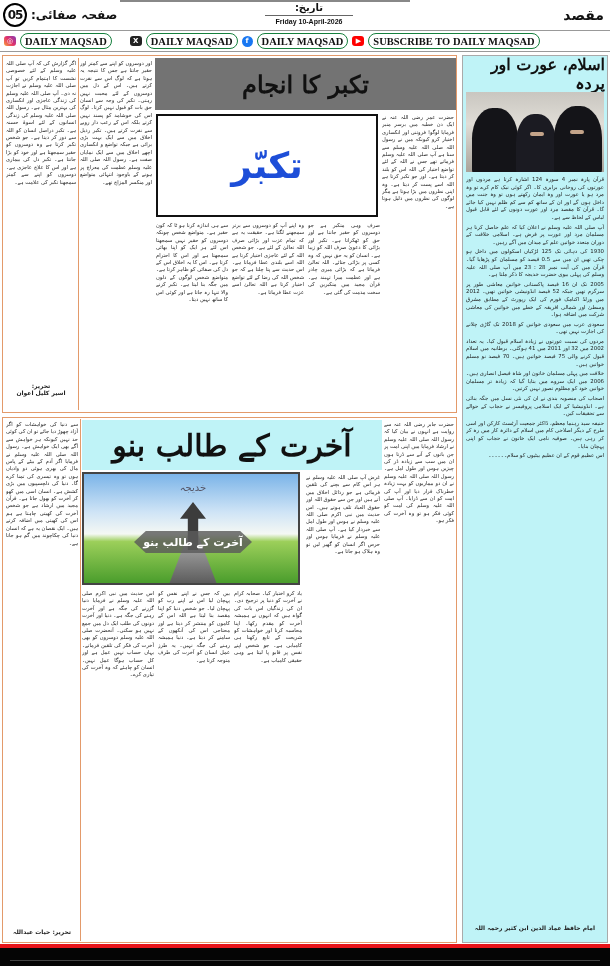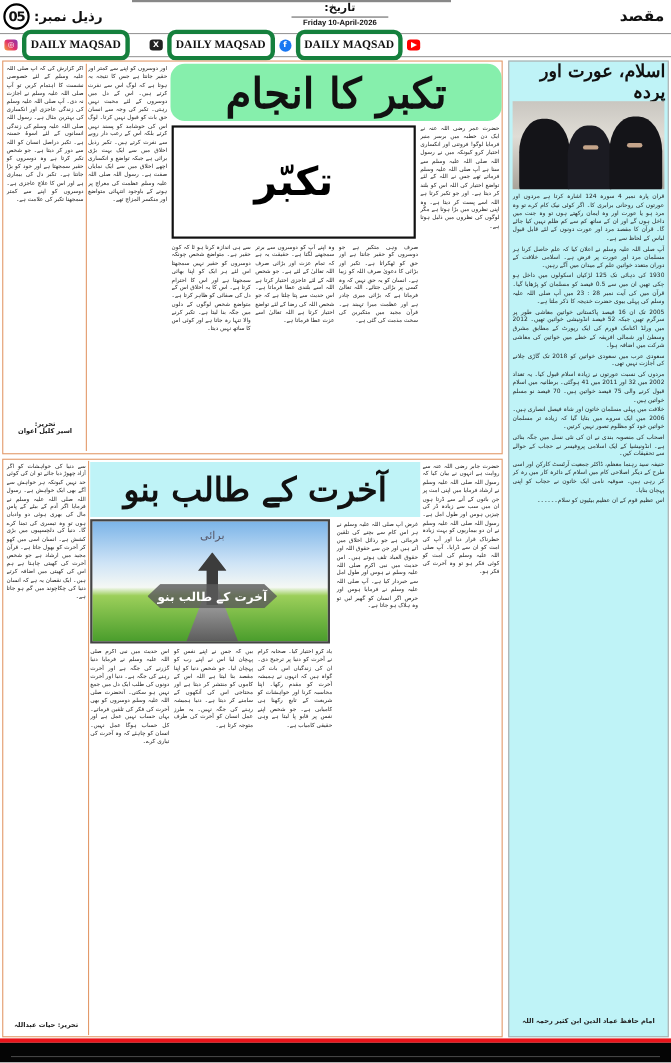--- a/index.html
+++ b/index.html
@@ -18,34 +18,34 @@
   .date-block .en { font-family: "Liberation Sans", sans-serif; font-size: 7px; font-weight: bold; line-height: 9px; }
   .logo { position: absolute; right: 6px; top: 2px; font-family: "DejaVu Sans", sans-serif; font-size: 14px; font-weight: bold; direction: rtl; line-height: 26px; }
 
   
   .social { position: absolute; left: 0; top: 30px; width: 610px; height: 22px; border-top: 1px solid #999; border-bottom: 1px solid #999; display: flex; align-items: center; padding: 0 4px; gap: 4px; }
   .social .ico { width: 12px; height: 10px; border-radius: 3px; display: inline-flex; align-items: center; justify-content: center; font-size: 7px; color: #fff; font-weight: bold; flex: 0 0 auto; }
   .ico.insta { background: linear-gradient(45deg,#f9a13a,#e1306c 50%,#833ab4); }
   .ico.x { background: #222; }
   .ico.fb { background: #1877f2; border-radius: 50%; width: 11px; height: 11px; }
   .ico.yt { background: #ff0000; }
-  .social .pill { border: 4px solid #15803d; border-radius: 8px; padding: 0 4px; height: 28px; display: inline-flex; align-items: center; font-family: "Liberation Serif", serif; font-weight: bold; font-size: 10.5px; white-space: nowrap; }
+  .social .pill { border: 1px solid #15803d; border-radius: 8px; padding: 0 4px; height: 16px; display: inline-flex; align-items: center; font-family: "Liberation Serif", serif; font-weight: bold; font-size: 10.5px; white-space: nowrap; }
 
   
   .sec { position: absolute; border: 1px solid #e39a6a; background: #fff; }
   .sec-top { left: 2px; top: 55px; width: 455px; height: 358px; }
   .sec-bot { left: 2px; top: 417px; width: 455px; height: 526px; }
   .sidebar { position: absolute; left: 462px; top: 55px; width: 146px; height: 888px; background: #bff3f7; border: 1px solid #aaa; }
 
   .hl { position: absolute; display: flex; align-items: center; justify-content: center; direction: rtl; font-family: "DejaVu Serif", serif; font-weight: bold; color: #111; }
-  .hl-pink { left: 155px; top: 58px; width: 301px; height: 52px; background: #86efac; font-size: 38px; border-radius: 13px; }
+  .hl-pink { left: 155px; top: 58px; width: 301px; height: 52px; background: #737373; font-size: 24px; }
   .hl-blue { left: 82px; top: 420px; width: 300px; height: 50px; background: #bff3f7; font-size: 30px; }
 
   .pic-box { position: absolute; left: 156px; top: 114px; width: 222px; height: 103px; border: 2px solid #111; background: #fff; display: flex; flex-direction: column; align-items: center; justify-content: center; direction: rtl; }
-  .pic-box .big { font-family: "DejaVu Sans", sans-serif; font-weight: bold; font-size: 36px; color: #000000; line-height: 40px; letter-spacing: 2px; }
+  .pic-box .big { font-family: "DejaVu Sans", sans-serif; font-weight: bold; font-size: 36px; color: #1d4ed8; line-height: 40px; letter-spacing: 2px; }
   .pic-box .small { font-family: "DejaVu Sans", sans-serif; font-weight: bold; font-size: 24px; color: #ee2ed4; line-height: 28px; }
 
   .art-img { position: absolute; left: 82px; top: 472px; width: 218px; height: 113px; border: 2px solid #444; overflow: hidden;
     background: linear-gradient(180deg, #7bb4e8 0%, #cfe4f6 35%, #f5f8f4 55%, #9ccf5a 62%, #4a9d2c 100%); }
   .art-img .road { position: absolute; left: 84px; top: 58px; width: 50px; height: 55px; background: linear-gradient(180deg,#bbb,#555); clip-path: polygon(42% 0, 58% 0, 100% 100%, 0 100%); }
   .art-img .arrow { position: absolute; left: 96px; top: 28px; width: 26px; height: 48px; background: #3c3c3c; clip-path: polygon(50% 0, 100% 35%, 70% 35%, 70% 100%, 30% 100%, 30% 35%, 0 35%); }
   .art-img .banner { position: absolute; left: 50px; top: 57px; width: 118px; height: 22px; background: rgba(90,90,90,0.82); clip-path: polygon(10% 0,90% 0,100% 50%,90% 100%,10% 100%,0 50%); color: #fff; font-size: 11px; display: flex; align-items: center; justify-content: center; direction: rtl; font-weight: bold; }
   .art-img .allah { position: absolute; left: 92px; top: 8px; width: 34px; text-align: center; font-size: 10px; color: #556; direction: rtl; }
 
   .side-title { position: absolute; left: 465px; top: 58px; width: 140px; height: 32px; display: flex; align-items: center; justify-content: center; direction: rtl; font-family: "DejaVu Serif", serif; font-weight: bold; font-size: 16px; }
@@ -67,39 +67,40 @@
   .footer-black { position: absolute; left: 0; top: 948px; width: 610px; height: 18px; background: #050505; }
   .footer-line { position: absolute; left: 10px; top: 960px; width: 590px; height: 1px; background: #444; }
 </style>
 </head>
 <body>
 
 <div class="masthead">
   <div class="topline"></div>
   <div class="page-no">
     <span class="num">05</span>
-    <span class="lbl">رذیل نمبر:</span>
+    <span class="lbl">صفحہ صفائی:</span>
   </div>
   <div class="date-block">
     <div class="urdu">تاریخ:</div>
     <div class="rule"></div>
     <div class="en">Friday   10-April-2026</div>
   </div>
   <div class="logo">مقصد</div>
 </div>
 
 <div class="social">
   <span class="ico insta">◎</span>
   <span class="pill">DAILY MAQSAD</span>
   <span style="width:10px"></span>
   <span class="ico x">X</span>
   <span class="pill">DAILY MAQSAD</span>
   <span class="ico fb">f</span>
   <span class="pill">DAILY MAQSAD</span>
   <span class="ico yt">▶</span>
+  <span class="pill">SUBSCRIBE TO DAILY MAQSAD</span>
 </div>
 
 <div class="sec sec-top"></div>
 <div class="hl hl-pink">تکبر کا انجام</div>
 <div class="pic-box">
   <div class="big">تکبّر</div>
 </div>
 
 <div class="col" style="left:6px; top:60px; width:70px; height:318px;">اگر گزارش کی کہ آپ صلی اللہ علیہ وسلم کے لئے خصوصی نشست کا اہتمام کریں تو آپ صلی اللہ علیہ وسلم نے اجازت نہ دی۔ آپ صلی اللہ علیہ وسلم کی زندگی عاجزی اور انکساری کی بہترین مثال ہے۔ رسول اللہ صلی اللہ علیہ وسلم کی زندگی انسانوں کے لئے اسوۂ حسنہ ہے۔ تکبر دراصل انسان کو اللہ سے دور کر دیتا ہے۔ جو شخص تکبر کرتا ہے وہ دوسروں کو حقیر سمجھتا ہے اور خود کو بڑا جانتا ہے۔ تکبر دل کی بیماری ہے اور اس کا علاج عاجزی ہے۔ دوسروں کو اپنے سے کمتر سمجھنا تکبر کی علامت ہے۔</div>
 <div class="col" style="left:80px; top:60px; width:72px; height:350px;">اور دوسروں کو اپنے سے کمتر اور حقیر جانتا ہے جس کا نتیجہ یہ ہوتا ہے کہ لوگ اس سے نفرت کرتے ہیں۔ اس کے دل میں دوسروں کے لئے محبت نہیں رہتی۔ تکبر کی وجہ سے انسان حق بات کو قبول نہیں کرتا۔ لوگ اس کی خوشامد کو پسند نہیں کرتے بلکہ اس کے رعب دار رویے سے نفرت کرتے ہیں۔ تکبر رذیل اخلاق میں سے ایک بہت بڑی برائی ہے جبکہ تواضع و انکساری اچھے اخلاق میں سے ایک نمایاں صفت ہے۔ رسول اللہ صلی اللہ علیہ وسلم عظمت کی معراج پر ہونے کے باوجود انتہائی متواضع اور منکسر المزاج تھے۔</div>
@@ -109,21 +110,21 @@
 <div class="col" style="left:382px; top:114px; width:72px; height:296px;">حضرت عمر رضی اللہ عنہ نے ایک دن خطبہ میں برسر منبر فرمایا لوگو! فروتنی اور انکساری اختیار کرو کیونکہ میں نے رسول اللہ صلی اللہ علیہ وسلم سے سنا ہے آپ صلی اللہ علیہ وسلم فرماتے تھے جس نے اللہ کے لئے تواضع اختیار کی اللہ اس کو بلند کر دیتا ہے۔ اور جو تکبر کرتا ہے اللہ اسے پست کر دیتا ہے۔ وہ اپنی نظروں میں بڑا ہوتا ہے مگر لوگوں کی نظروں میں ذلیل ہوتا ہے۔</div>
 <div class="vrule" style="left:78px; top:58px; height:352px;"></div>
 <div class="byline" style="left:10px; top:382px; width:62px;">
   <div>تحریر:</div>
   <div>اسیر کلیل اعوان</div>
 </div>
 
 <div class="sec sec-bot"></div>
 <div class="hl hl-blue">آخرت کے طالب بنو</div>
 <div class="art-img">
-  <div class="allah">برائی</div>
+  <div class="allah">خدیجہ</div>
   <div class="road"></div>
   <div class="arrow"></div>
   <div class="banner">آخرت کے طالب بنو</div>
 </div>
 
 <div class="col" style="left:6px; top:421px; width:72px; height:480px;">سے دنیا کی خواہشات کو اگر آزاد چھوڑ دیا جائے تو ان کی کوئی حد نہیں کیونکہ ہر خواہش سے آگے بھی ایک خواہش ہے۔ رسول اللہ صلی اللہ علیہ وسلم نے فرمایا اگر آدم کے بیٹے کے پاس مال کی بھری ہوئی دو وادیاں ہوں تو وہ تیسری کی تمنا کرے گا۔ دنیا کی دلچسپیوں میں بڑی کشش ہے۔ انسان اسی میں کھو کر آخرت کو بھول جاتا ہے۔ قرآن مجید میں ارشاد ہے جو شخص آخرت کی کھیتی چاہتا ہے ہم اس کی کھیتی میں اضافہ کرتے ہیں۔ ایک نقصان یہ ہے کہ انسان دنیا کی چکاچوند میں گم ہو جاتا ہے۔</div>
 <div class="col" style="left:82px; top:590px; width:72px; height:350px;">اس حدیث میں نبی اکرم صلی اللہ علیہ وسلم نے فرمایا دنیا گزرنے کی جگہ ہے اور آخرت رہنے کی جگہ ہے۔ دنیا اور آخرت دونوں کی طلب ایک دل میں جمع نہیں ہو سکتی۔ آنحضرت صلی اللہ علیہ وسلم دوسروں کو بھی آخرت کی فکر کی تلقین فرماتے۔ یہاں حساب نہیں عمل ہے اور کل حساب ہوگا عمل نہیں۔ انسان کو چاہئے کہ وہ آخرت کی تیاری کرے۔</div>
 <div class="col" style="left:158px; top:590px; width:72px; height:350px;">بیں کہ جس نے اپنے نفس کو پہچان لیا اس نے اپنے رب کو پہچان لیا۔ جو شخص دنیا کو اپنا مقصد بنا لیتا ہے اللہ اس کے کاموں کو منتشر کر دیتا ہے اور محتاجی اس کی آنکھوں کے سامنے کر دیتا ہے۔ دنیا ہمیشہ رہنے کی جگہ نہیں۔ یہ طرز عمل انسان کو آخرت کی طرف متوجہ کرتا ہے۔</div>
 <div class="col" style="left:234px; top:590px; width:68px; height:350px;">یاد کرو اختیار کیا۔ صحابہ کرام نے آخرت کو دنیا پر ترجیح دی۔ ان کی زندگیاں اس بات کی گواہ ہیں کہ انہوں نے ہمیشہ آخرت کو مقدم رکھا۔ اپنا محاسبہ کرنا اور خواہشات کو شریعت کے تابع رکھنا ہی کامیابی ہے۔ جو شخص اپنے نفس پر قابو پا لیتا ہے وہی حقیقی کامیاب ہے۔</div>
 <div class="col" style="left:306px; top:474px; width:74px; height:466px;">غرض آپ صلی اللہ علیہ وسلم نے ہر اس کام سے بچنے کی تلقین فرمائی ہے جو رذائل اخلاق میں آتے ہیں اور جن سے حقوق اللہ اور حقوق العباد تلف ہوتے ہیں۔ اس حدیث میں نبی اکرم صلی اللہ علیہ وسلم نے ہوس اور طول امل سے خبردار کیا ہے۔ آپ صلی اللہ علیہ وسلم نے فرمایا ہوس اور حرص اگر انسان کو گھیر لیں تو وہ ہلاک ہو جاتا ہے۔</div>

